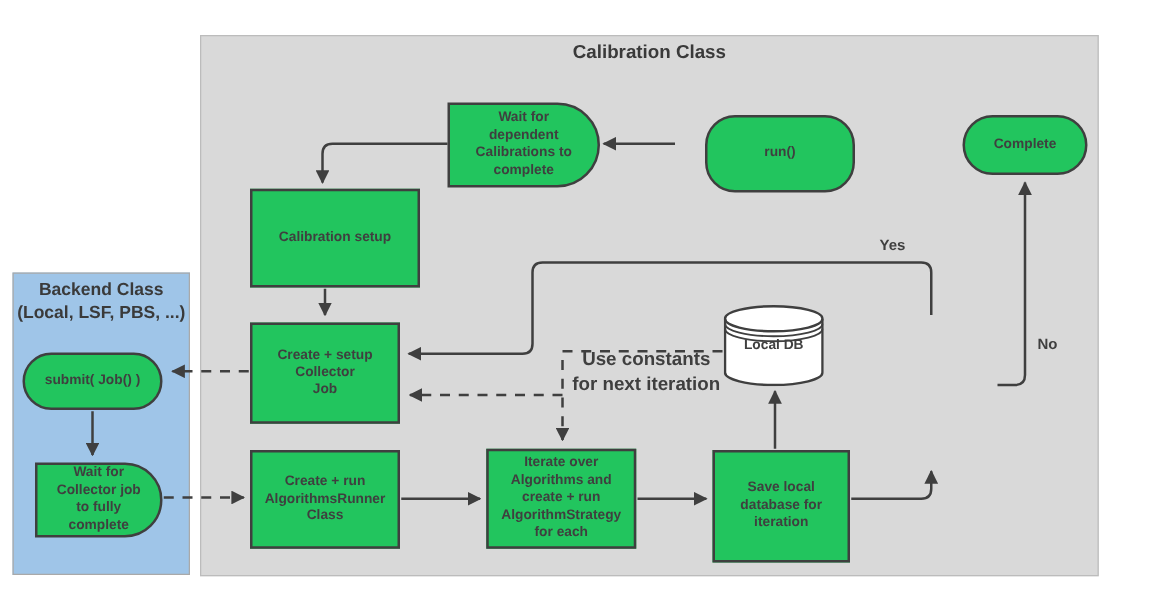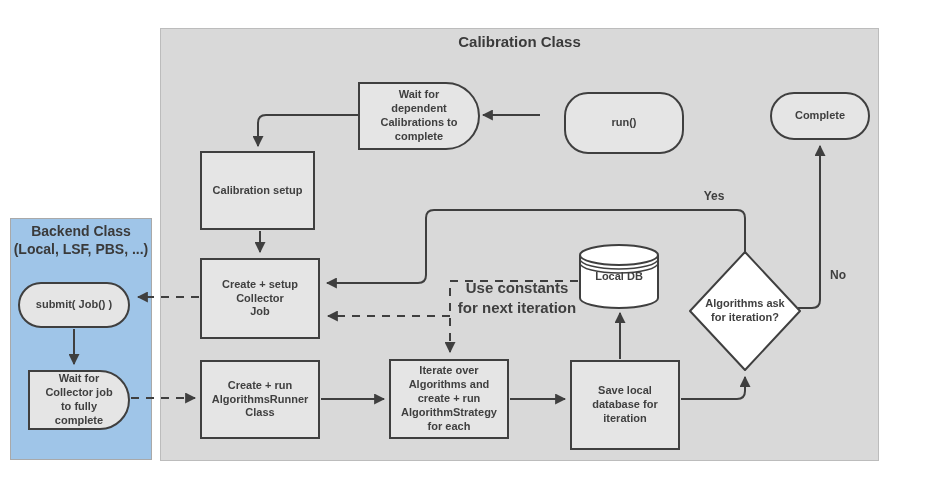--- a/index.html
+++ b/index.html
@@ -18,21 +18,21 @@
   }
   .container-title{
     position:absolute;z-index:2;font-weight:bold;text-align:center;
     white-space:pre-line;color:#3a3a3a;
   }
   #calibration-title{left:160px;top:33px;width:719px;font-size:15px;}
   #backend-title{left:10px;top:222px;width:142px;font-size:14px;line-height:1.3;}
   svg.connectors{position:absolute;left:0;top:0;z-index:2;}
   .node{
     position:absolute;box-sizing:border-box;z-index:3;
-    background:#e5e5e5;border:2px solid #3f3f3f;
+    background:#22c55e;border:2px solid #3f3f3f;
     display:flex;align-items:center;justify-content:center;
     text-align:center;white-space:pre-line;
     font-weight:bold;font-size:11px;line-height:1.27;color:#3f3f3f;
   }
   .stadium{border-radius:24px;}
   .delay{border-radius:0 34px 34px 0;}
   .shape{
     position:absolute;z-index:3;display:flex;align-items:center;justify-content:center;
     text-align:center;white-space:pre-line;font-weight:bold;font-size:11px;
     line-height:1.27;color:#3f3f3f;box-sizing:border-box;
@@ -96,21 +96,21 @@
   </div>
 
   <div class="node stadium" style="left:564px;top:92px;width:120px;height:62px;">
     <span>run()</span>
   </div>
 
   <div class="node stadium" style="left:770px;top:92px;width:100px;height:48px;">
     <span>Complete</span>
   </div>
 
-  <div class="node" style="left:200px;top:151px;width:115px;height:79px;">
+  <div class="node" style="left:200px;top:151px;width:136px;height:79px;">
     <span>Calibration setup</span>
   </div>
 
   <div class="node" style="left:200px;top:258px;width:120px;height:81px;">
     <span>Create + setup
 Collector
 Job</span>
   </div>
 
   <div class="node stadium" style="left:18px;top:282px;width:112px;height:46px;border-radius:23px;">
@@ -147,21 +147,14 @@
   <div id="node-local-db" class="shape" style="left:579px;top:244px;width:80px;height:65px;">
     <svg width="80" height="65">
       <path d="M1,11 a39,10 0 0 1 78,0 l0,43 a39,10 0 0 1 -78,0 z" fill="#ffffff" stroke="#3f3f3f" stroke-width="2"></path>
       <path d="M1,11 a39,10 0 0 0 78,0" fill="none" stroke="#3f3f3f" stroke-width="2"></path>
       <path d="M1,15 a39,10 0 0 0 78,0" fill="none" stroke="#3f3f3f" stroke-width="1.5"></path>
       <path d="M1,19 a39,10 0 0 0 78,0" fill="none" stroke="#3f3f3f" stroke-width="1.5"></path>
     </svg>
     <span>Local DB</span>
   </div>
 
-  <div class="shape" style="left:689px;top:251px;width:112px;height:120px;">
-    <svg width="112" height="120">
-      <polygon points="56,1 111,60 56,119 1,60" fill="#ffffff" stroke="#3f3f3f" stroke-width="2" stroke-linejoin="round"></polygon>
-    </svg>
-    <span>Algorithms ask
-for iteration?</span>
-  </div>
 
 </div>
 
 </body></html>

